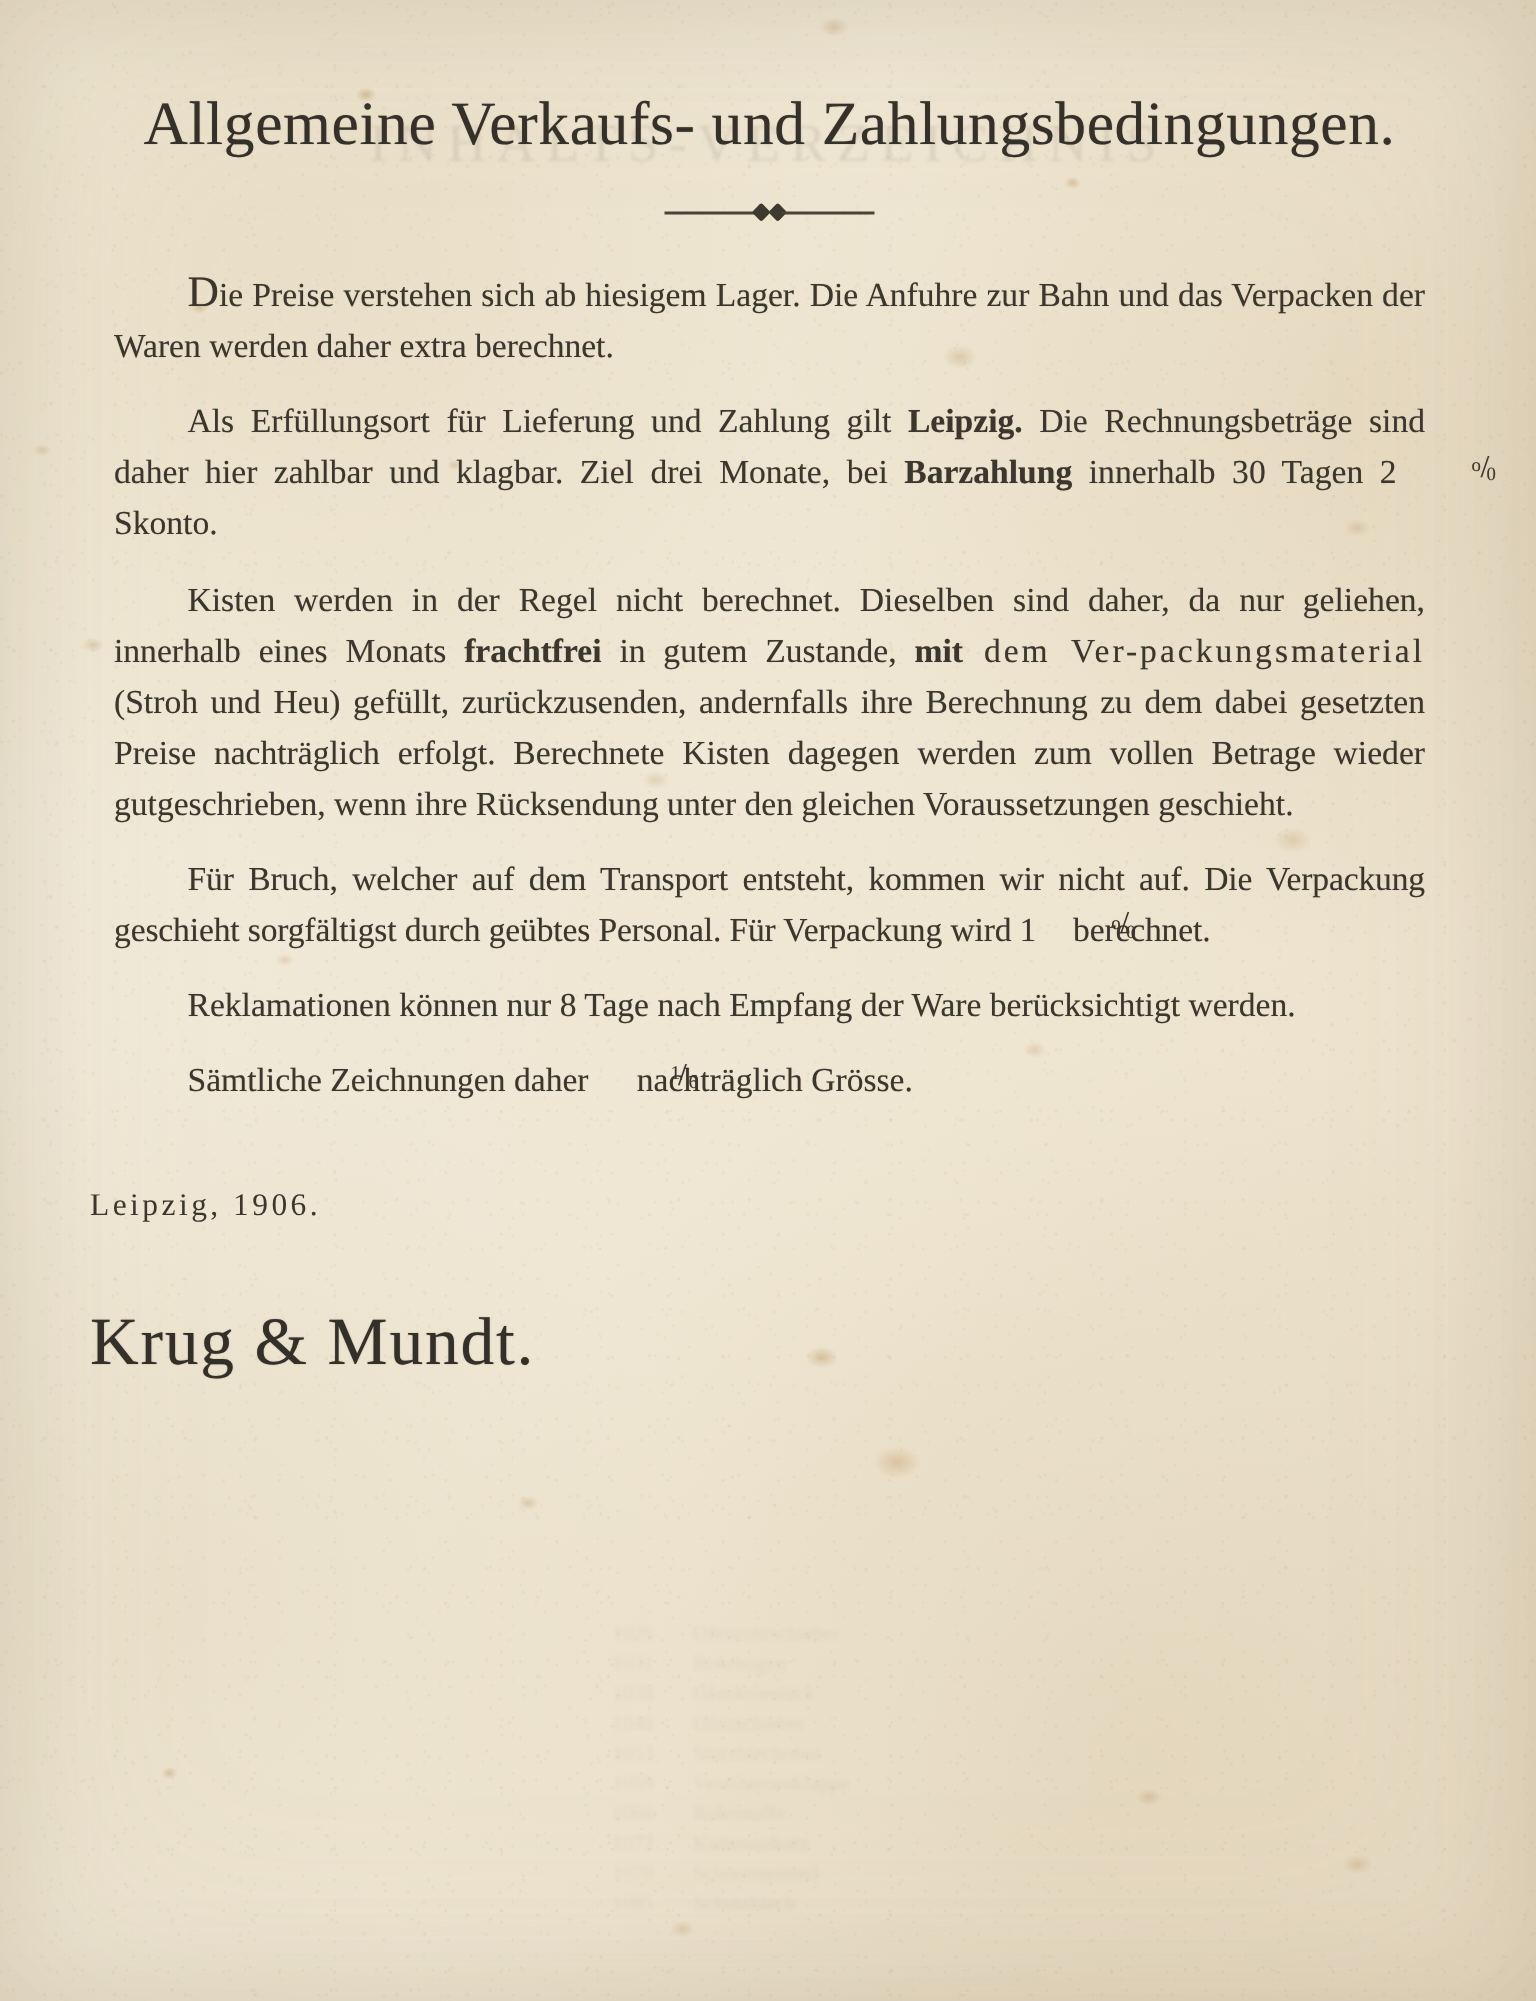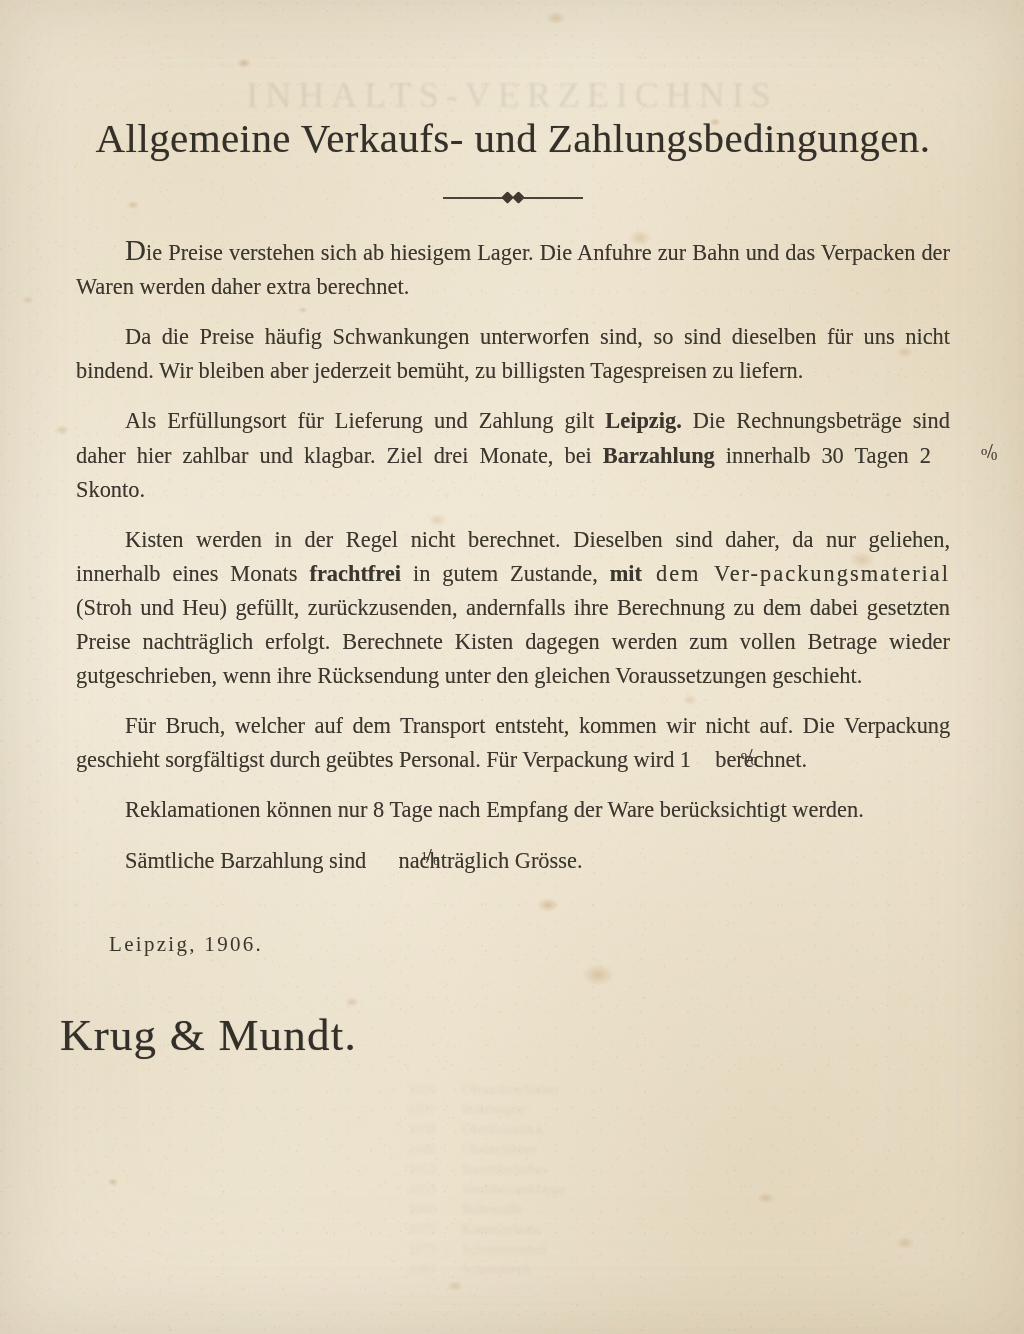--- a/index.html
+++ b/index.html
@@ -116,21 +116,21 @@
   
   .content {
     position: absolute;
     left: 60px;
     top: 0;
     width: 906px;
   }
 
   h1.doc-title {
     margin: 0;
-    padding-top: 116px;
+    padding-top: 60px;
     font-size: 41px;
     font-weight: normal;
     letter-spacing: 0.4px;
     text-align: center;
     line-height: 1.1;
     color: #34302a;
     text-shadow: 0 0 0.7px rgba(58,53,46,0.45);
   }
 
   .divider {
@@ -232,21 +232,20 @@
     font-size: 0.95em;
   }
   .frac .d {
     position: absolute;
     left: 12px; top: -0.05em;
     font-size: 0.58em;
   }
 
   .place-date {
     margin-top: 54px;
-    margin-left: 49px;
     font-size: 21px;
     letter-spacing: 2.3px;
     color: #3b362e;
   }
 
   .signature {
     margin-top: 52px;
     text-align: left;
     padding-right: 8px;
     font-size: 45px;
@@ -323,26 +322,25 @@
 
     <div class="divider">
       <span class="bar left"></span>
       <span class="dia d1"></span>
       <span class="dia d2"></span>
       <span class="bar right"></span>
     </div>
 
     <div class="body-text" id="body-text">
         <p><span class="dropcap">D</span><span>ie Preise verstehen sich ab hiesigem Lager.  Die Anfuhre zur Bahn und das Verpacken der Waren werden daher extra berechnet.</span></p>
-        <p>Da die Preise häufig Schwankungen unterworfen sind, so sind dieselben für uns nicht bindend.  Wir bleiben aber jederzeit bemüht, zu billigsten Tagespreisen zu liefern.</p>
         <p><span>Als Erfüllungsort für Lieferung und Zahlung gilt </span><span class="b">Leipzig.</span><span>  Die Rechnungsbeträge sind daher hier zahlbar und klagbar.  Ziel drei Monate, bei </span><span class="b">Barzahlung</span><span> innerhalb 30 Tagen 2</span><span class="pct"><span class="n">o</span><span class="s">/</span><span class="d">0</span></span><span> Skonto.</span></p>
         <p><span>Kisten werden in der Regel nicht berechnet.  Dieselben sind daher, da nur geliehen, innerhalb eines Monats </span><span class="b">frachtfrei</span><span> in gutem Zustande, </span><span class="b">mit</span><span class="sperr"> dem Ver-</span><span class="sperr">packungsmaterial</span><span> (Stroh und Heu) gefüllt, zurückzusenden, andernfalls ihre Berechnung zu dem dabei gesetzten Preise nachträglich erfolgt.  Berechnete Kisten dagegen werden zum vollen Betrage wieder gutgeschrieben, wenn ihre Rücksendung unter den gleichen Voraussetzungen geschieht.</span></p>
         <p class="bold"><span>Für Bruch, welcher auf dem Transport entsteht, kommen wir nicht auf. Die Verpackung geschieht sorgfältigst durch geübtes Personal.  Für Verpackung wird 1</span><span class="pct"><span class="n">o</span><span class="s">/</span><span class="d">0</span></span><span> berechnet.</span></p>
         <p>Reklamationen können nur 8 Tage nach Empfang der Ware berücksichtigt werden.</p>
-        <p><span>Sämtliche Barzahlung sind </span><span class="frac"><span class="n">1</span><span class="s">/</span><span class="d">6</span></span><span> nachträglich Grösse.</span></p>
+        <p><span>Sämtliche Zeichnungen daher </span><span class="frac"><span class="n">1</span><span class="s">/</span><span class="d">6</span></span><span> nachträglich Grösse.</span></p>
       </div>
 
     <div class="place-date">Leipzig, 1906.</div>
 
     <div class="signature">Krug &amp; Mundt.</div>
 
   </div>
 
   <div class="vignette"></div>
 </div>

